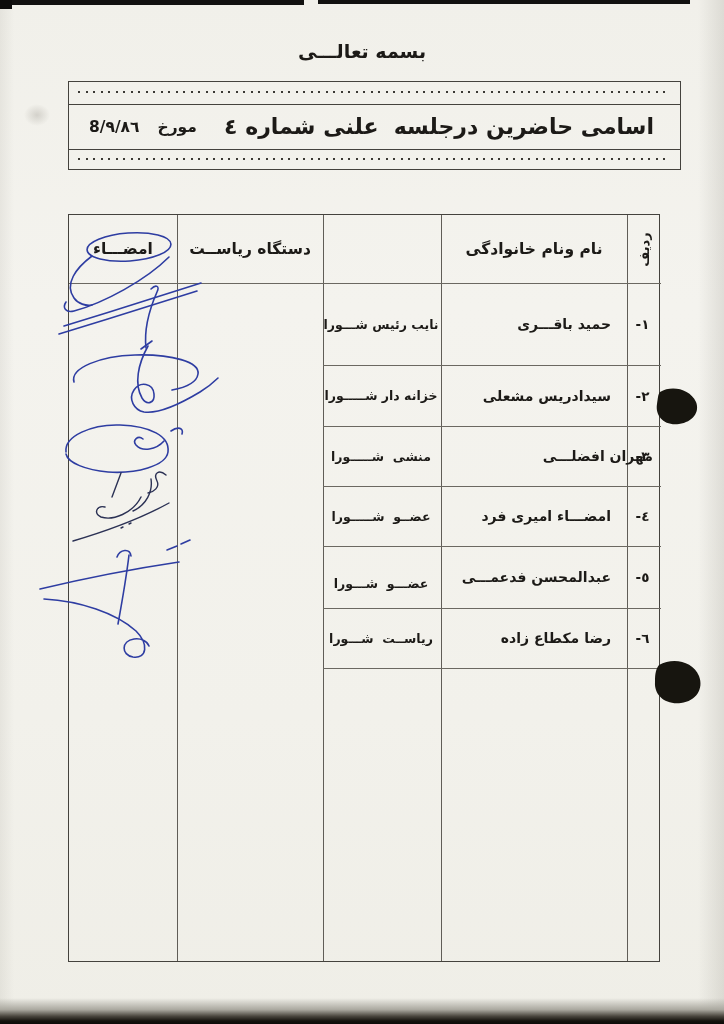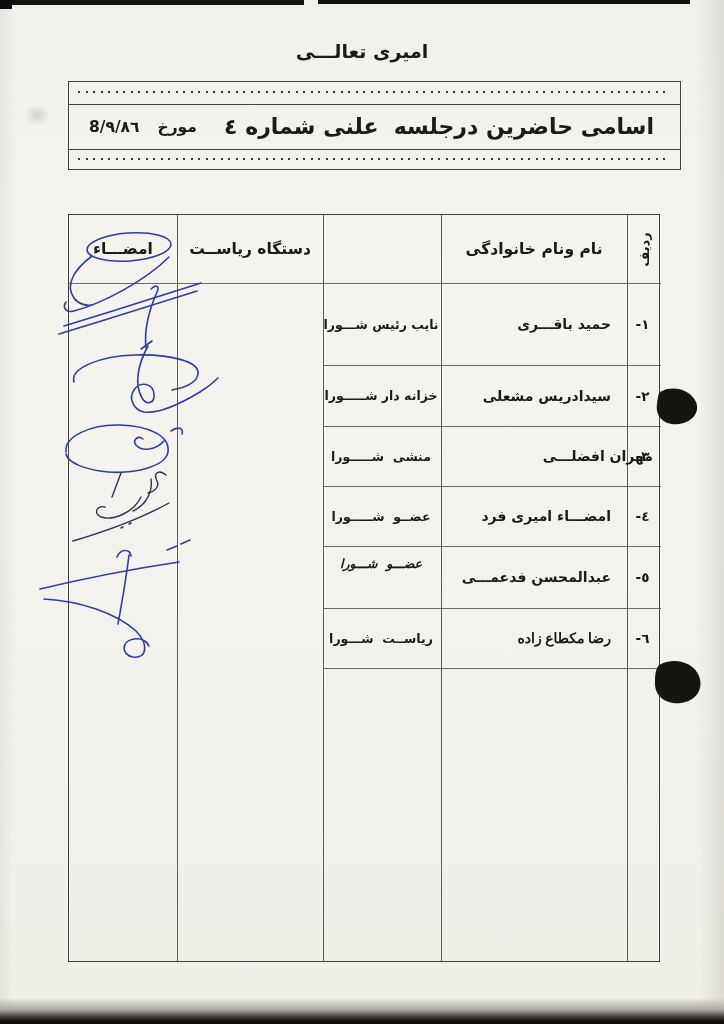--- a/index.html
+++ b/index.html
@@ -49,21 +49,21 @@
 </head>
 <body>
 
 <div class="page">
 
   <div class="strip-a"></div>
   <div class="strip-b"></div>
   <div class="corner-blot"></div>
   <div class="smudge"></div>
 
-  <div class="basmala fa">امیری تعالـــی</div>
+  <div class="basmala fa">بسمه تعالـــی</div>
 
   <div class="hbox">
     <div class="dotline" style="top:9px;"></div>
     <div class="hline" style="top:22px;"></div>
     <div class="hband">
       <span class="fa htitle">اسامی حاضرین درجلسه &nbsp;علنی شماره ٤</span>
       <span class="hdate">
         <span class="fa">مورخ</span>
         <span class="fa">۸٦/8/۹</span>
       </span>
@@ -105,24 +105,24 @@
     <div class="cell num fa" style="top:211px;height:60px;">۳-</div>
     <div class="cell name fa" style="top:211px;height:60px;margin-left:42px;">مهران افضلـــی</div>
     <div class="cell pos fa" style="top:211px;height:60px;">منشی &nbsp;شـــــورا</div>
 
     <div class="cell num fa" style="top:271px;height:60px;">٤-</div>
     <div class="cell name fa" style="top:271px;height:60px;">امضـــاء امیری فرد</div>
     <div class="cell pos fa" style="top:271px;height:60px;">عضــو &nbsp;شـــــورا</div>
 
     <div class="cell num fa" style="top:331px;height:62px;">٥-</div>
     <div class="cell name fa" style="top:331px;height:62px;">عبدالمحسن فدعمـــی</div>
-    <div class="cell pos fa" style="top:317px;height:62px;font-style:italic;">عضـــو &nbsp;شـــورا</div>
+    <div class="cell pos fa" style="top:337px;height:62px;">عضـــو &nbsp;شـــورا</div>
 
     <div class="cell num fa" style="top:393px;height:60px;">٦-</div>
-    <div class="cell name fa" style="top:393px;height:60px;font-family:Liberation Serif, serif;">رضا مکطاع زاده</div>
+    <div class="cell name fa" style="top:393px;height:60px;">رضا مکطاع زاده</div>
     <div class="cell pos fa" style="top:393px;height:60px;">ریاســت &nbsp;شـــورا</div>
   </div>
 
   <svg class="sig-overlay" width="724" height="1024" viewBox="0 0 724 1024">
 
     <g fill="none" stroke-linecap="round" stroke-linejoin="round" stroke-width="1.6" stroke="#2e3da2">
       <ellipse cx="129" cy="247" rx="42" ry="14" transform="rotate(-4 129 247)"></ellipse>
       <path d="M 92 256 C 76 268, 64 284, 74 298 C 78 304, 86 306, 92 305"></path>
       <path d="M 169 257 C 146 280, 104 303, 74 311 C 66 313, 62 308, 66 302"></path>
 

